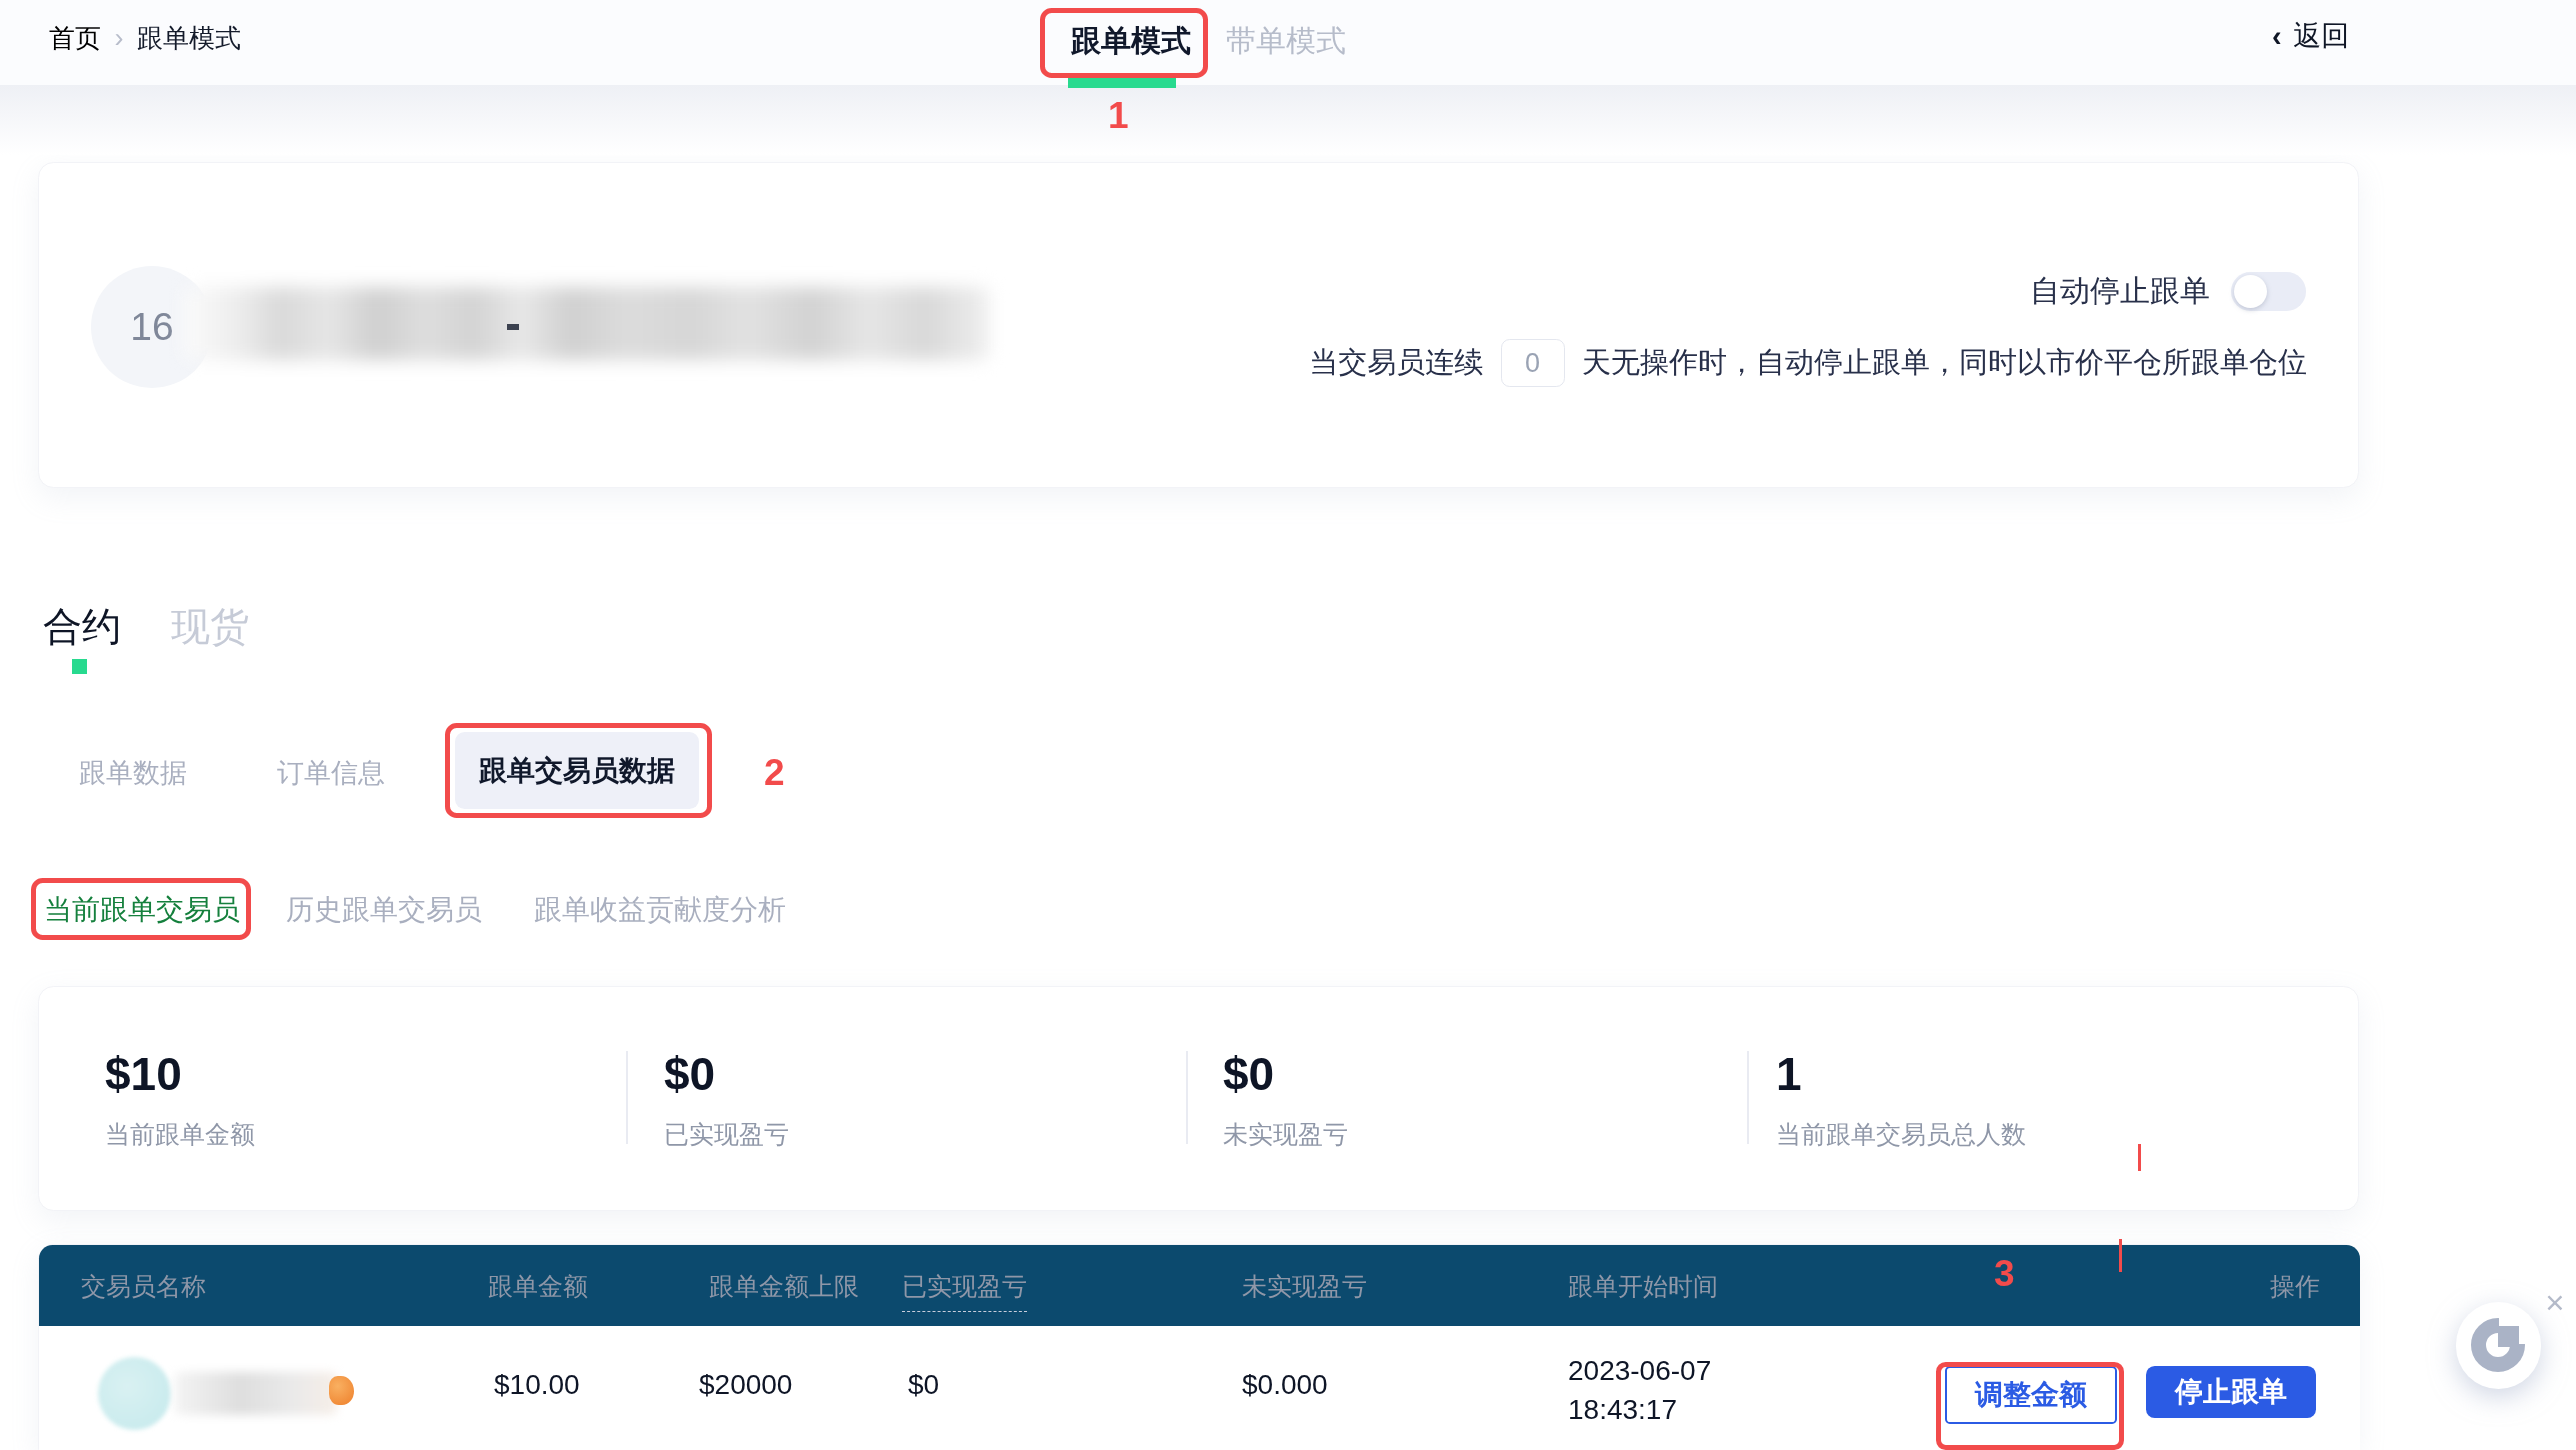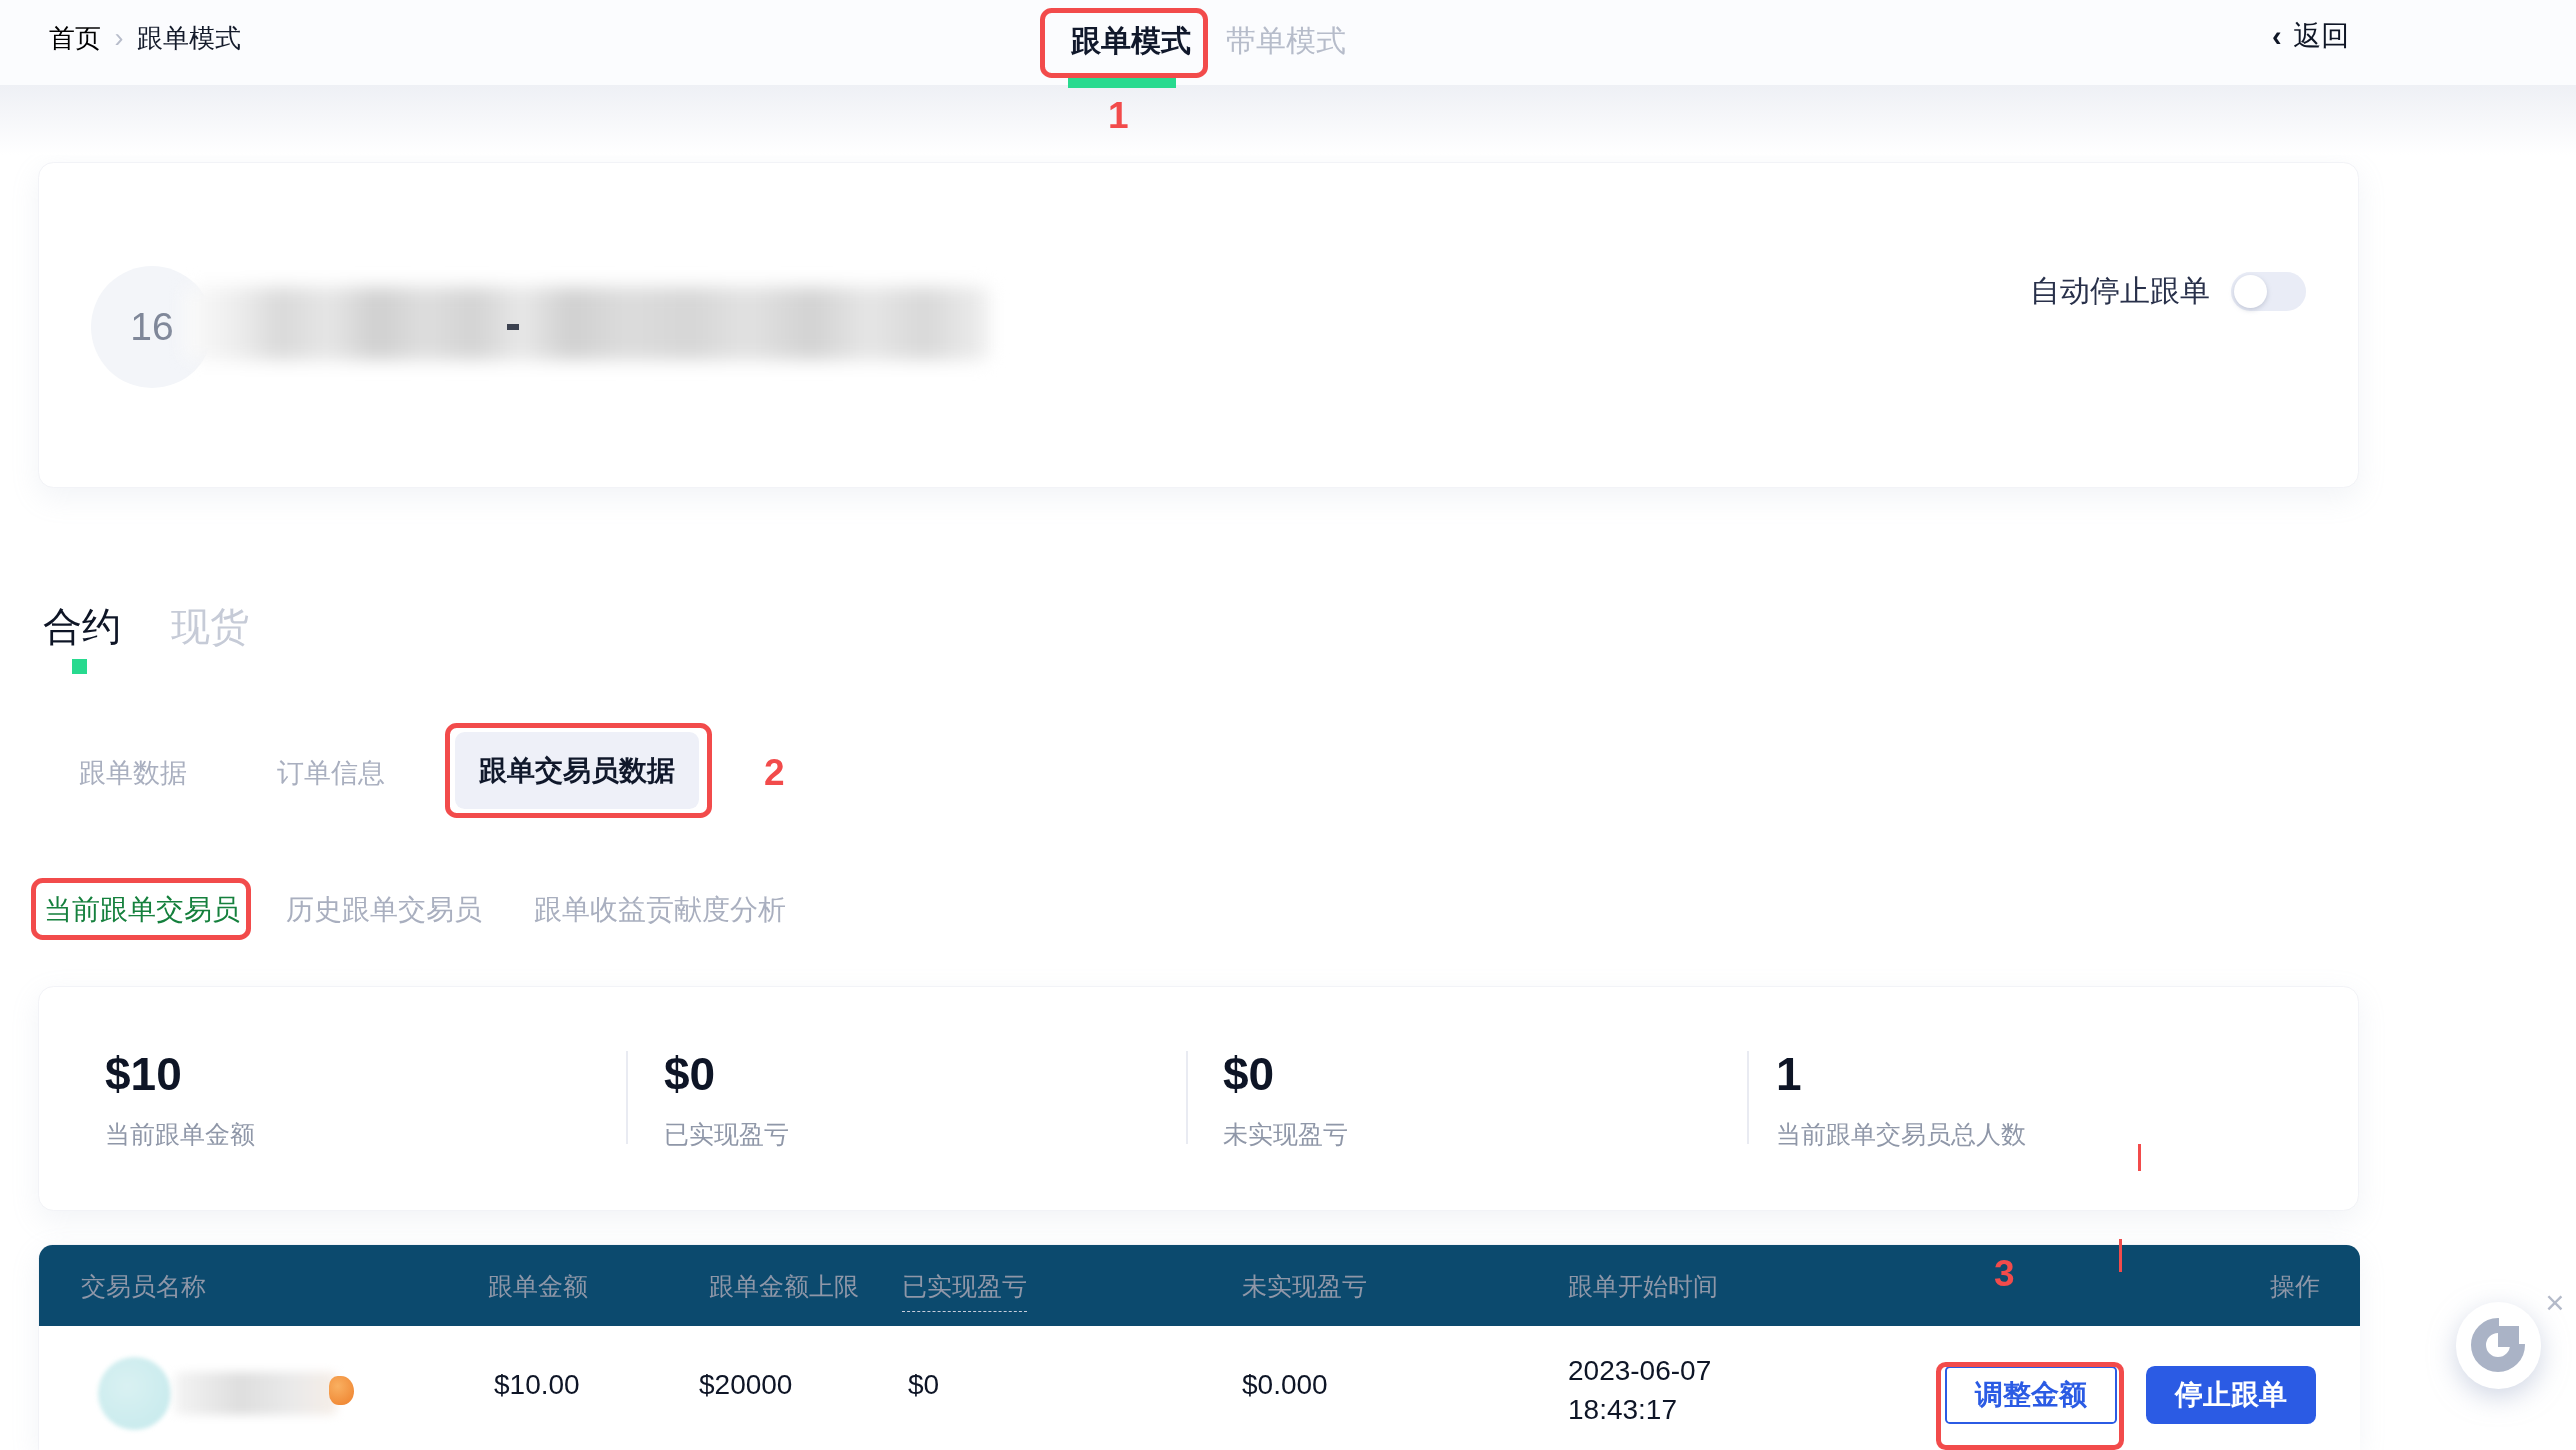--- a/index.html
+++ b/index.html
@@ -87,21 +87,21 @@
   .td-date { left:1529px; top:25px; line-height:39px; }
   .row-avatar { position:absolute; left:59px; top:31px; width:73px; height:73px; border-radius:50%;
     background:radial-gradient(circle at 40% 40%, #d9f1f2, #c4e9ec); filter:blur(1.9px); }
   .row-name-blur { position:absolute; left:136px; top:46px; width:162px; height:43px; border-radius:5.8px;
     background:linear-gradient(90deg,#f4f4f4,#dedede 40%,#e9e9e9 70%,#f6eee8); filter:blur(4.8px); }
   .medal { position:absolute; left:290px; top:50px; width:25px; height:29px;
     background:radial-gradient(circle at 35% 35%, #f9b061, #ee7f2b); border-radius:40% 60% 55% 45%; }
   .btn-outline { position:absolute; left:1906px; top:40px; width:172px; height:58px; background:#ffffff;
     border:2.9px solid #2b5be4; border-radius:4.8px; color:#2b5be4; font-size:28px; font-weight:bold;
     display:flex; align-items:center; justify-content:center; font-family:Liberation Serif, serif; }
-  .btn-solid { position:absolute; left:2107px; top:40px; width:170px; height:58px; background:#2b5be4;
+  .btn-solid { position:absolute; left:2107px; top:40px; width:170px; height:52px; background:#2b5be4;
     border:none; border-radius:8.7px; color:#ffffff; font-size:28px; font-weight:bold;
     display:flex; align-items:center; justify-content:center; font-family:inherit; }
 
   
   .anno-box { position:absolute; border:5.8px solid #f24b4b; border-radius:11.6px; z-index:20; }
   .anno-box-1 { left:1040px; top:7.7px;   width:168px; height:70px; }
   .anno-box-2 { left:445px;  top:723px; width:267px; height:95px; }
   .anno-box-3 { left:31px;   top:878px; width:220px; height:62px; }
   .anno-box-4 { left:1936px; top:1362px; width:188px; height:88px; border-radius:9.7px; }
   .anno-num { position:absolute; color:#f24b4b; font-size:37px; font-weight:bold; z-index:20; }
@@ -146,20 +146,25 @@
   <div class="avatar-big">
     <span>16</span>
   </div>
   <div class="name-blur"></div>
   <div class="name-dash"></div>
   <div class="autostop-row">
     <span class="autostop-label">自动停止跟单</span>
     <div class="toggle">
       <div class="toggle-knob"></div>
     </div>
+  </div>
+  <div class="days-row">
+    <span class="nowrap">当交易员连续</span>
+    <input class="days-input" value="0" style="">
+    <span class="nowrap">天无操作时，自动停止跟单，同时以市价平仓所跟单仓位</span>
   </div>
 </div>
 
 <div class="market-tab-active">合约</div>
 <div class="market-tab">现货</div>
 <div class="market-dot"></div>
 
 <div class="datatab-1">跟单数据</div>
 <div class="datatab-2">订单信息</div>
 <div class="datatab-pill">

